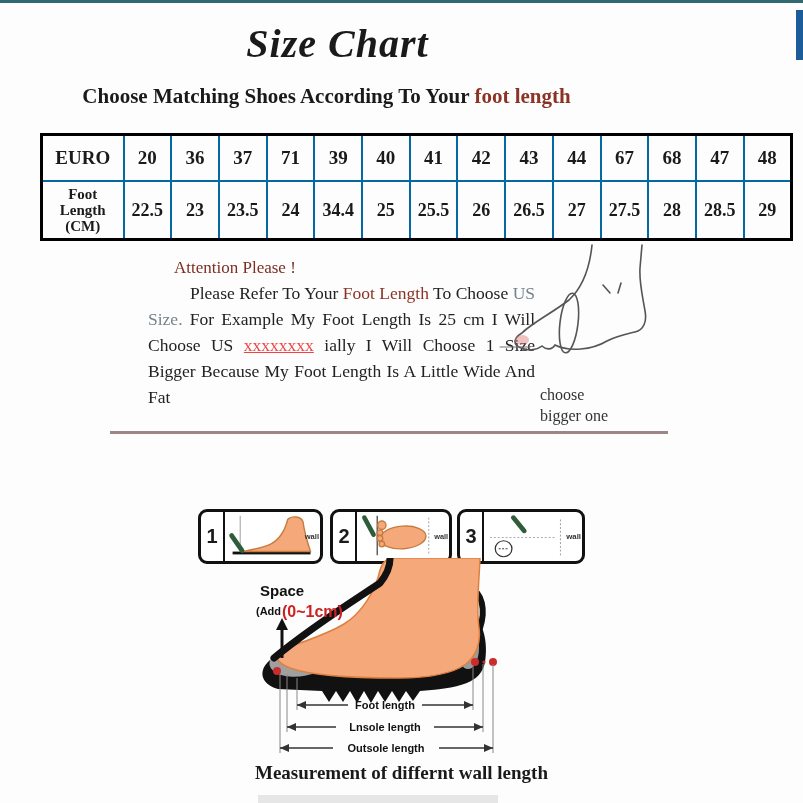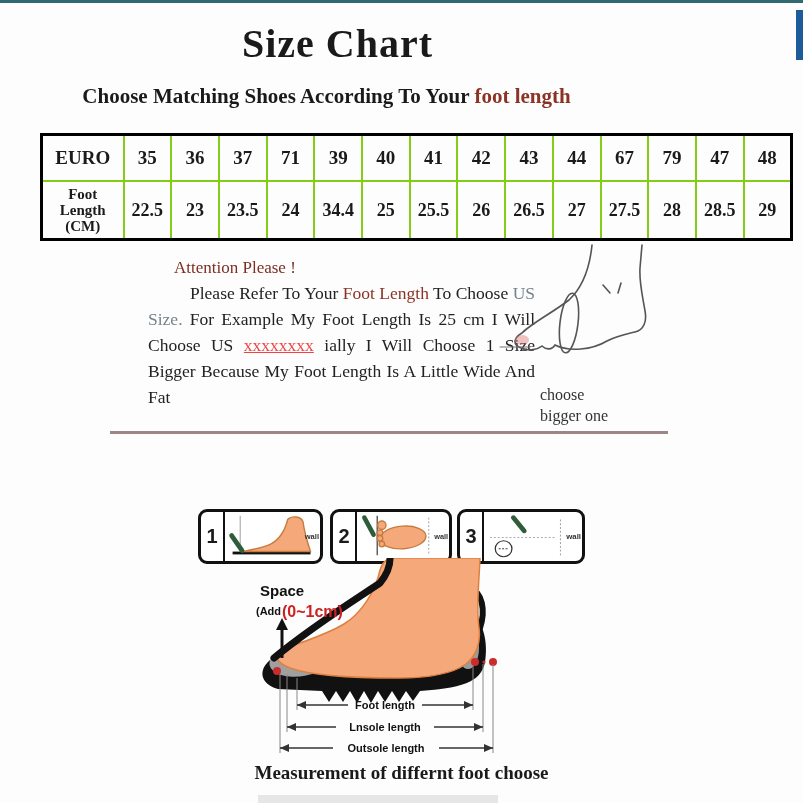--- a/index.html
+++ b/index.html
@@ -2,26 +2,26 @@
 <html><head>
 <meta charset="utf-8">
 <style>
   html,body{margin:0;padding:0;background:#fff;}
   #page{position:relative;width:803px;height:803px;background:#fdfdfd;overflow:hidden;
         font-family:"Liberation Serif",serif;color:#1a1a1a;}
   .abs{position:absolute;}
   
   #top-line{left:0;top:0;width:803px;height:3px;background:#2e6a70;}
   #right-blue{left:796px;top:10px;width:7px;height:50px;background:#1b5c99;}
-  #title{left:0;top:20px;width:675px;text-align:center;font-size:40px;font-weight:bold;letter-spacing:1px;}
+  #title{left:0;top:20px;width:675px;text-align:center;font-size:40px;font-weight:bold;letter-spacing:1px;font-style:italic;}
   #subtitle{left:0;top:84px;width:653px;text-align:center;font-size:21px;font-weight:bold;}
   .accent{color:#8b3426;}
   
   #size-table{left:40px;top:133px;width:753px;border-collapse:collapse;table-layout:fixed;}
-  #size-table td,#size-table th{border:2px solid #84cc16;text-align:center;vertical-align:middle;
+  #size-table td,#size-table th{border:2px solid #0369a1;text-align:center;vertical-align:middle;
         font-weight:bold;font-family:"Liberation Serif",serif;padding:0;}
   #size-table{border:3px solid #000;}
   #size-table tr:first-child td,#size-table tr:first-child th{height:44px;font-size:19px;}
   #size-table tr:last-child td,#size-table tr:last-child th{height:56px;font-size:18px;}
   #size-table .rowlabel{font-size:18px;}
   #size-table .rowlabel2 span{display:block;font-size:15px;line-height:16px;}
   
   #attention-heading{left:150px;top:258px;font-size:17px;font-weight:normal;color:#7d2e23;margin-left:24px;}
   #attention-text{left:148px;top:280px;width:387px;font-size:17.5px;line-height:26px;
         text-align:justify;text-indent:42px;color:#222;}
@@ -57,32 +57,32 @@
   <div class="abs" id="subtitle"><span>Choose Matching Shoes According To Your </span><span class="accent">foot length</span></div>
 
   <table class="abs" id="size-table">
     <colgroup>
         <col style="width:82px">
         <col span="14">
       </colgroup>
     <tbody>
         <tr>
       <th class="rowlabel">EURO</th>
-      <td>35</td>
+      <td>20</td>
       <td>36</td>
       <td>37</td>
       <td>71</td>
       <td>39</td>
       <td>40</td>
       <td>41</td>
       <td>42</td>
       <td>43</td>
       <td>44</td>
       <td>67</td>
-      <td>79</td>
+      <td>68</td>
       <td>47</td>
       <td>48</td>
     </tr>
     <tr>
       <th class="rowlabel2">
             <span>Foot</span>
             <span>Length</span>
             <span>(CM)</span>
           </th>
       <td>22.5</td>
@@ -214,16 +214,16 @@
       <polygon points="57,169 66,165 66,173"></polygon>
         <polygon points="253,169 244,165 244,173"></polygon>
       <polygon points="50,190 59,186 59,194"></polygon>
         <polygon points="263,190 254,186 254,194"></polygon>
     </g>
     <text x="155" y="151" font-size="11" font-weight="bold" fill="#111" text-anchor="middle">Foot length</text>
     <text x="155" y="173" font-size="11" font-weight="bold" fill="#111" text-anchor="middle">Lnsole length</text>
     <text x="156" y="194" font-size="11" font-weight="bold" fill="#111" text-anchor="middle">Outsole length</text>
   </svg>
 
-  <div class="abs" id="caption">Measurement of differnt foot choose</div>
+  <div class="abs" id="caption">Measurement of differnt wall length</div>
   <div class="abs" id="bottom-smudge"></div>
 
 </div>
 
 </body></html>

